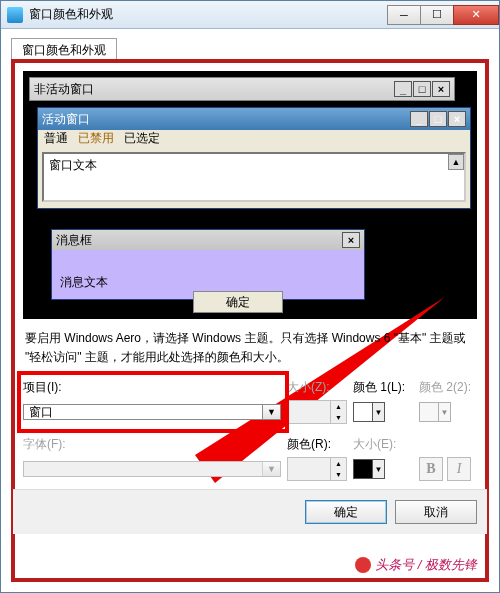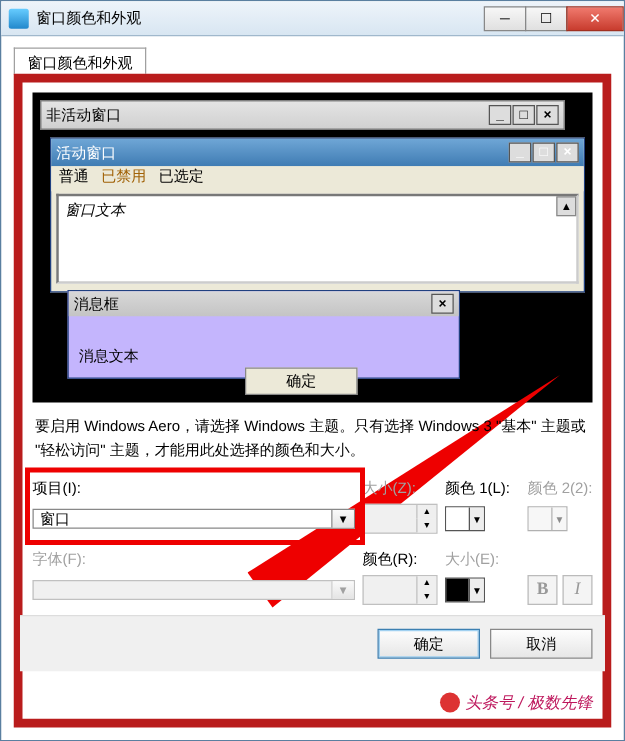--- a/index.html
+++ b/index.html
@@ -7,34 +7,34 @@
   .window { width: 500px; height: 593px; background: #fff; border: 1px solid #5a7fa0; display: flex; flex-direction: column; }
   .titlebar { height: 28px; background: linear-gradient(#eef4fa, #d8e6f2); display: flex; align-items: center; padding: 0 0 0 6px; border-bottom: 1px solid #a0b8cc; }
   .titlebar-icon { width: 16px; height: 16px; background: linear-gradient(#6cf, #28c); border-radius: 2px; margin-right: 6px; }
   .titlebar-text { flex: 1; color: #000; font-size: 12px; }
   .titlebar-btns { display: flex; gap: 0; }
   .tb-btn { width: 34px; height: 20px; background: linear-gradient(#f7f7f7,#e0e0e0); border: 1px solid #888; display: flex; align-items: center; justify-content: center; font-size: 11px; margin-left: -1px; }
   .tb-btn.close { width: 46px; background: linear-gradient(#f07a6e,#c83c2e); color: #fff; border-color: #a03020; }
   .client { flex: 1; padding: 8px 10px 10px 10px; display: flex; flex-direction: column; }
   .tabstrip { height: 22px; display: flex; }
   .tab { padding: 3px 10px 0 10px; border: 1px solid #a0a0a0; border-bottom: none; background: #fff; position: relative; top: 1px; }
-  .tabpanel { flex: 1; border: 7px solid #b91c1c; background: #fff; display: flex; flex-direction: column; padding: 8px; }
+  .tabpanel { flex: 1; border: 4px solid #b91c1c; background: #fff; display: flex; flex-direction: column; padding: 8px; }
   
   .preview { background: #000; height: 248px; position: relative; }
   .inactive-win { position: absolute; left: 6px; top: 6px; right: 22px; background: #ccc; border: 1px solid #808080; }
   .win-title { display: flex; align-items: center; height: 22px; padding: 0 4px; }
   .win-title.inactive { background: linear-gradient(#e4e4e4,#d0d0d0); }
   .win-title.active { background: linear-gradient(#6fa6d6,#3f7cb3); color: #fff; }
   .win-title-text { flex: 1; font-size: 12px; }
   .win-btns { display: flex; gap: 1px; }
   .win-btn { width: 18px; height: 16px; background: #ddd; border: 1px solid #555; display: flex; align-items: center; justify-content: center; font-family: Arial; font-size: 11px; font-weight: bold; }
   .active-win { position: absolute; left: 14px; top: 36px; right: 6px; background: #ece9d8; border: 1px solid #204080; }
   .menubar { height: 20px; background: #ece9d8; display: flex; padding: 0 6px; gap: 10px; }
   .menubar span.disabled { color: #a16207; }
-  .textarea-win { margin: 2px 4px 6px 4px; height: 72px; background: #fff; border: 2px inset #ccc; position: relative; padding: 3px 5px; font-style: italic; }
+  .textarea-win { margin: 2px 4px 6px 4px; height: 50px; background: #fff; border: 2px inset #ccc; position: relative; padding: 3px 5px; }
   .scroll-up { position: absolute; right: 0; top: 0; width: 16px; height: 16px; background: #ddd; border: 1px solid #888; display: flex; align-items: center; justify-content: center; font-size: 9px; }
   .msgbox { position: absolute; left: 28px; top: 158px; width: 314px; background: #c4b5fd; border: 1px solid #204080; }
   .msgbox-title { height: 20px; background: linear-gradient(#d8d8d8,#c4c4c4); display: flex; align-items: center; padding: 0 4px; }
   .msgbox-title .t { flex: 1; }
   .msgbox-body { padding: 24px 8px 8px 8px; }
   .ok-btn-preview { position: absolute; left: 170px; bottom: 6px; width: 90px; height: 22px; background: #ece9d8; border: 1px solid #888; display: flex; align-items: center; justify-content: center; }
   
   .desc { padding: 10px 2px 8px 2px; line-height: 1.6; position: relative; }
   svg.wedge { position: absolute; left: 180px; top: 234px; width: 260px; height: 200px; pointer-events: none; }
   
@@ -119,21 +119,21 @@
           </div>
           <div class="msgbox-body">消息文本</div>
         </div>
         <div class="ok-btn-preview">确定</div>
       </div>
 
       <svg class="wedge">
           <polygon points="250,0 20,186 0,158" fill="#e00"></polygon>
         </svg>
 
-      <div class="desc">要启用 Windows Aero，请选择 Windows 主题。只有选择 Windows 3 "基本" 主题或 "轻松访问" 主题，才能用此处选择的颜色和大小。</div>
+      <div class="desc">要启用 Windows Aero，请选择 Windows 主题。只有选择 Windows 6 "基本" 主题或 "轻松访问" 主题，才能用此处选择的颜色和大小。</div>
 
       <div class="controls">
         <div class="red-box" style="left:-6px; top:-4px; width:272px; height:62px;"></div>
 
         <div class="lbl">项目(I):</div>
         <div class="lbl disabled">大小(Z):</div>
         <div class="lbl">颜色 1(L):</div>
         <div class="lbl disabled">颜色 2(2):</div>
 
         <div class="combo">

